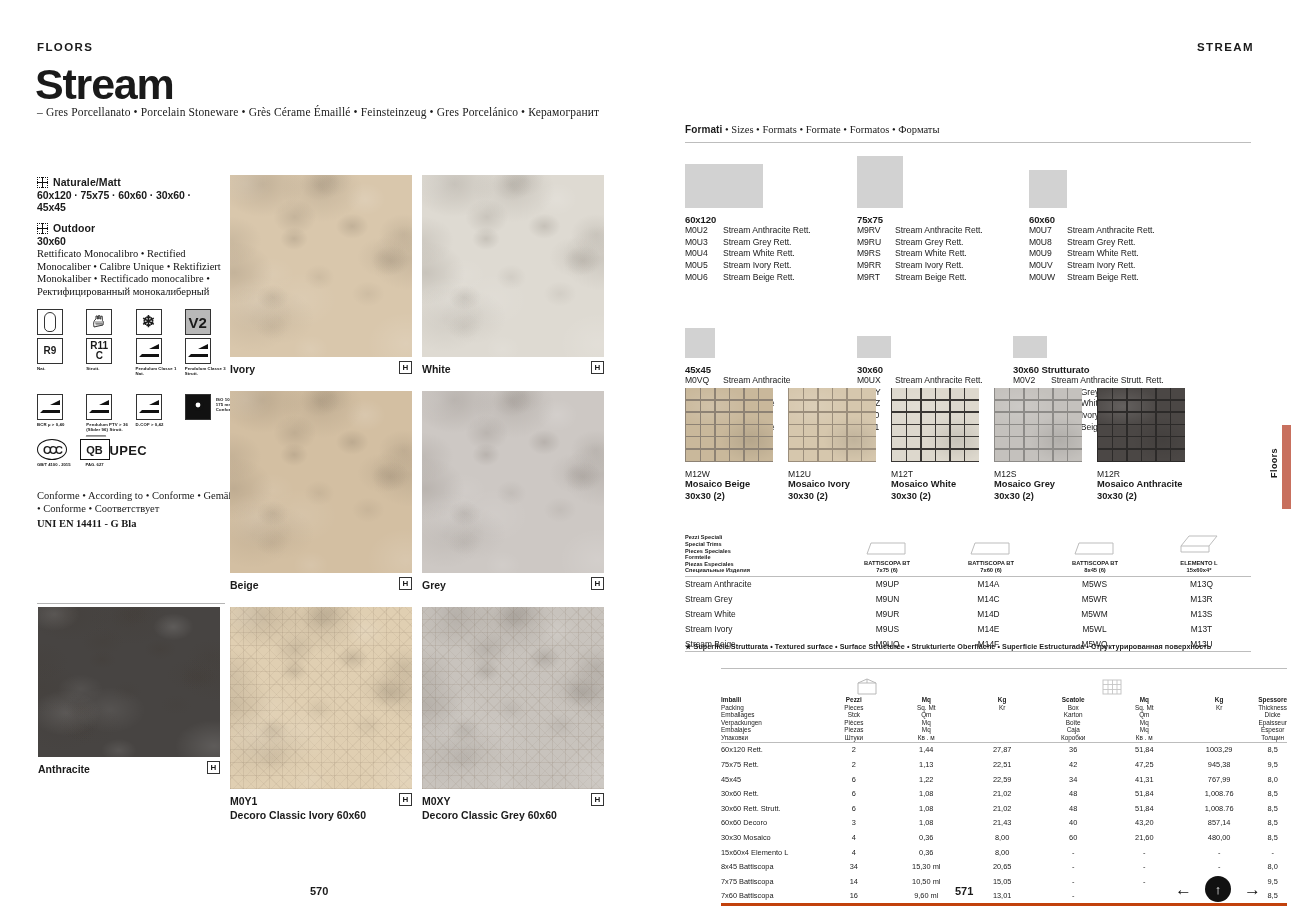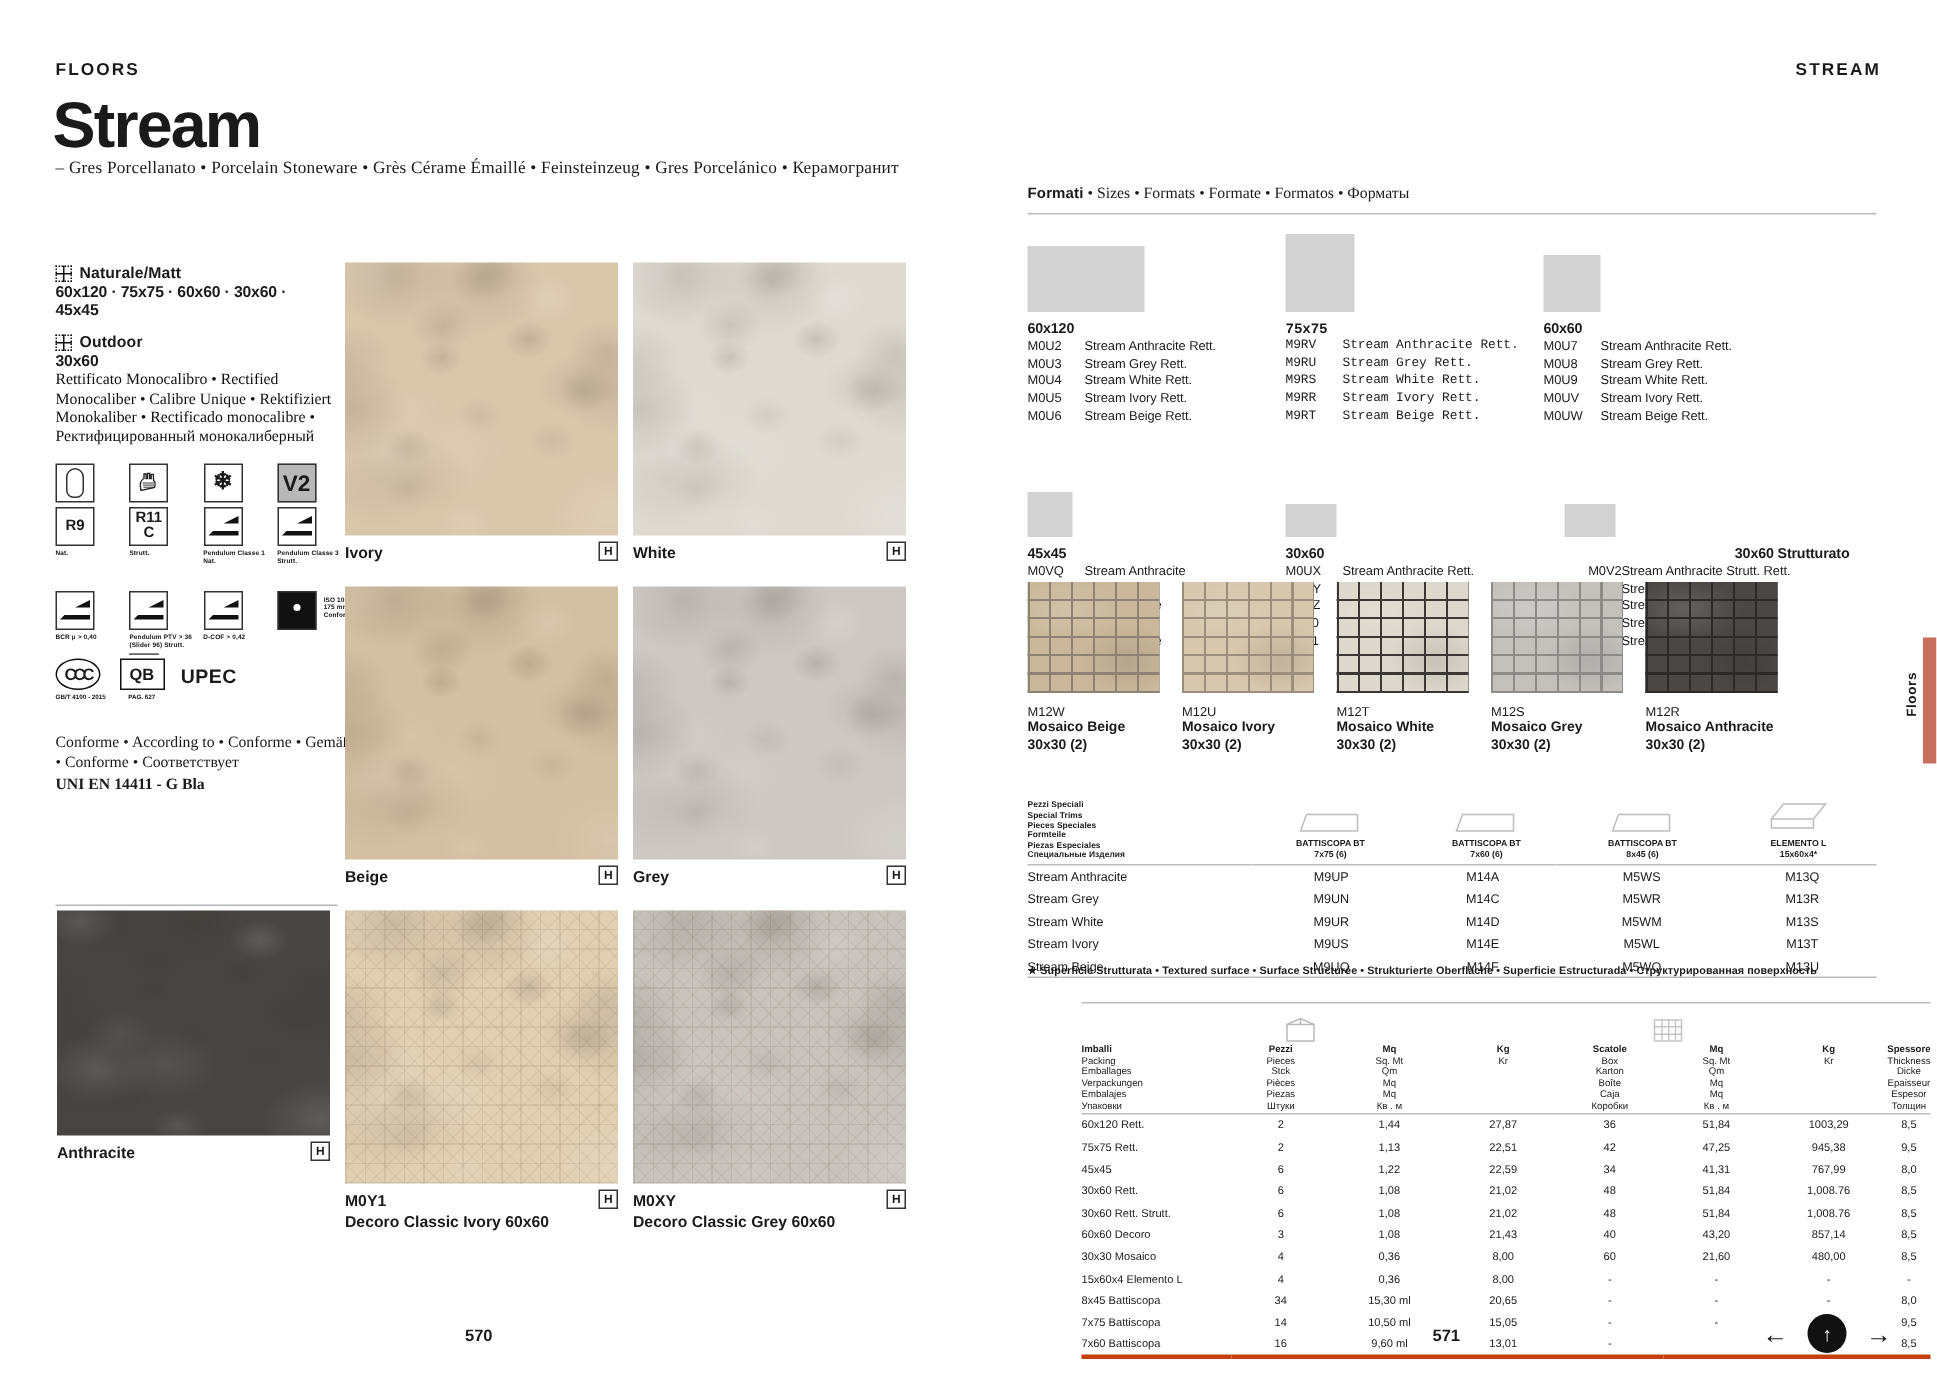--- a/index.html
+++ b/index.html
@@ -319,21 +319,21 @@
         </div>
       </div>
 
       <div class="cert-row">
         <div>
           <div class="ccc">
               <span>CCC</span>
             </div>
           <div class="tiny-cap">GB/T 4100 - 2015</div>
         </div>
-        <div style="display:flex;align-items:flex-start;gap:11px">
+        <div style="display:flex;align-items:flex-start;gap:0">
           <div>
             <div class="qb">
                 <span>QB</span>
               </div>
             <div class="tiny-cap" style="text-align:center">PAG. 627</div>
           </div>
           <div class="upec">UPEC</div>
         </div>
       </div>
     </div>
@@ -416,21 +416,21 @@
           </div>
           <div class="fmt-item">
             <span class="code">M0U5</span>
             <span>Stream Ivory Rett.</span>
           </div>
           <div class="fmt-item">
             <span class="code">M0U6</span>
             <span>Stream Beige Rett.</span>
           </div>
         </div>
-        <div class="fmt-col" style="left: 212px; top: 150px; font-family: Liberation Mono, monospace;">
+        <div class="fmt-col" style="left: 212px; top: 150px;">
           <div style="height: 58px; display: flex; align-items: flex-end;">
             <div class="fmt-thumb" style="width: 46px; height: 52px;"></div>
           </div>
           <div class="fmt-size">75x75</div>
           <div class="fmt-item">
             <span class="code">M9RV</span>
             <span>Stream Anthracite Rett.</span>
           </div>
           <div class="fmt-item">
             <span class="code">M9RU</span>
@@ -520,21 +520,21 @@
           </div>
           <div class="fmt-item">
             <span class="code">M0V0</span>
             <span>Stream Ivory Rett.</span>
           </div>
           <div class="fmt-item">
             <span class="code">M0V1</span>
             <span>Stream Beige Rett.</span>
           </div>
         </div>
-        <div class="fmt-col" style="left: 398px; top: 300px; text-align: right;">
+        <div class="fmt-col" style="left: 368px; top: 300px;">
           <div style="height: 58px; display: flex; align-items: flex-end;">
             <div class="fmt-thumb" style="width: 34px; height: 22px;"></div>
           </div>
           <div class="fmt-size">30x60 Strutturato</div>
           <div class="fmt-item">
             <span class="code">M0V2</span>
             <span>Stream Anthracite Strutt. Rett.</span>
           </div>
           <div class="fmt-item">
             <span class="code">M0V3</span>

